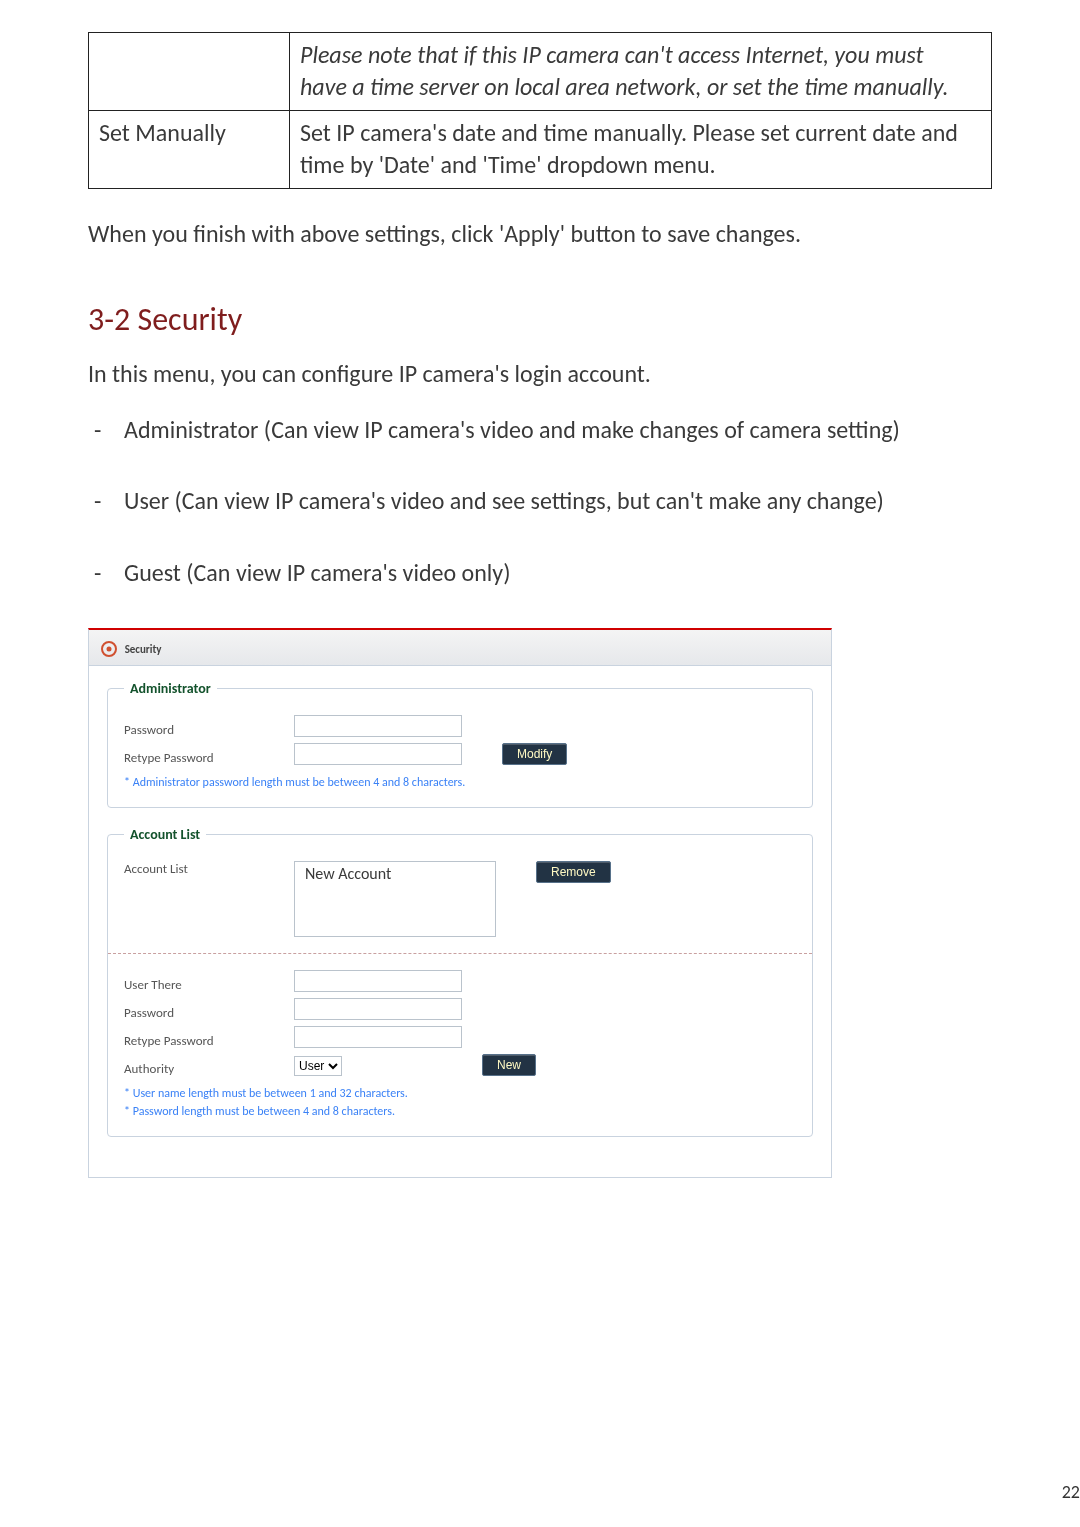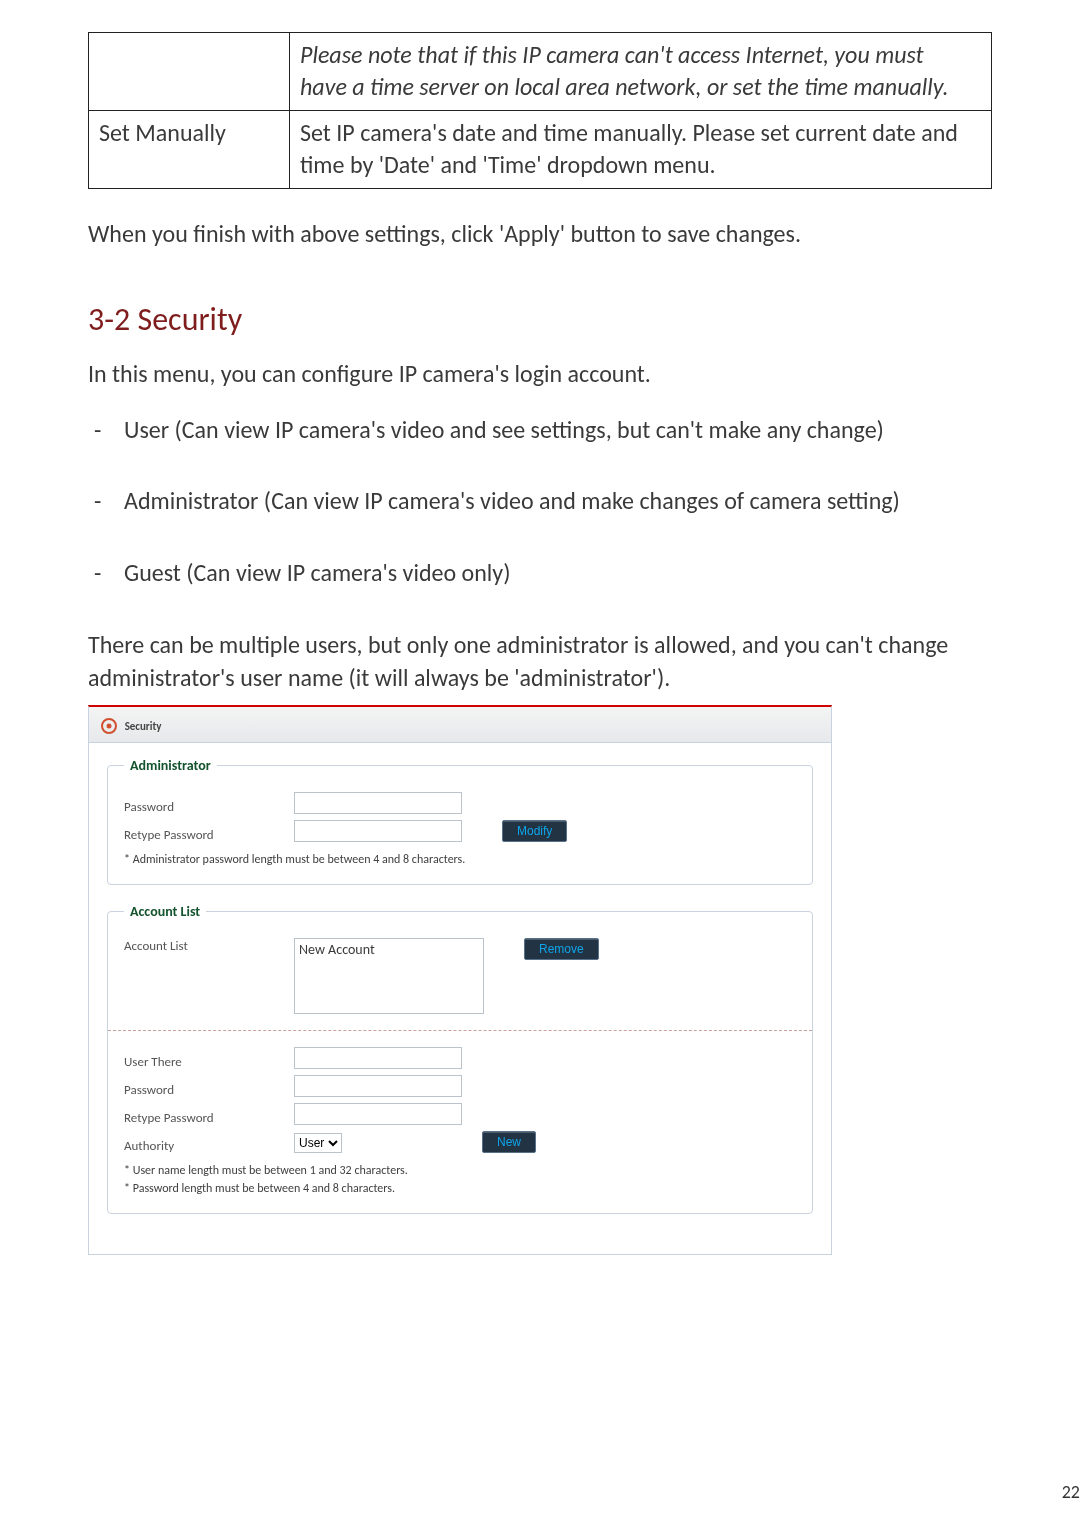--- a/index.html
+++ b/index.html
@@ -17,23 +17,23 @@
 .panel{border:1px solid #c9d3df;width:742px;border-top:2px solid #d00000;margin-top:10px}
 .panel-header{background:linear-gradient(#f4f4f4,#e6e8eb);padding:8px 12px;border-bottom:1px solid #c9d3df}
 .panel-header .hicon{width:16px;height:16px;display:inline-block;vertical-align:middle;margin-right:4px}
 .panel-header .htxt{font-size:11px;font-weight:bold;color:#444;vertical-align:middle}
 .panel-body{padding:14px 18px 22px 18px;background:#fff}
 fieldset{border:1px solid #c9d3df;border-radius:4px;padding:12px 16px 16px 16px;margin:0 0 18px 0}
 legend{font-size:14px;font-weight:bold;color:#14532d;padding:0 6px}
 .row{display:flex;align-items:flex-end;margin:6px 0}
 .lbl{width:170px;font-size:13px;color:#555}
 input.tf{border:1px solid #bac3cc;height:18px;width:160px;background:#fff;font-size:12px;padding:1px 3px}
-.btn{display:inline-block;background:#223344;color:#0ea5e9;border:1px solid #57718a;font-size:12px;padding:3px 14px;border-radius:2px;box-shadow:inset 0 1px 0 rgba(255,255,255,.2)}
-.hint{font-size:12px;color:#404040;margin-top:8px;line-height:1.5}
-.listbox{border:1px solid #bac3cc;background:#fff;width:180px;height:70px;font-size:14px;padding:2px 4px;overflow:auto}
+.btn{display:inline-block;background:#223344;color:#fef9c3;border:1px solid #57718a;font-size:12px;padding:3px 14px;border-radius:2px;box-shadow:inset 0 1px 0 rgba(255,255,255,.2)}
+.hint{font-size:12px;color:#3b82f6;margin-top:8px;line-height:1.5}
+.listbox{border:1px solid #bac3cc;background:#fff;width:180px;height:70px;font-size:16px;padding:2px 10px;overflow:auto}
 hr.dashed{border:none;border-top:1px dashed #c9a0a0;margin:16px -16px}
 select.sel{border:1px solid #bac3cc;font-size:12px;height:20px;background:#fff}
 .pgnum{position:absolute;bottom:28px;left:0;right:0;text-align:right;font-size:18px;color:#333}
 </style>
 </head>
 <body>
 
 <div class="page">
 
   <table class="info">
@@ -55,26 +55,25 @@
   </tbody>
     </table>
 
   <p class="para">When you finish with above settings, click 'Apply' button to save changes.</p>
 
   <h2 class="sec">3-2 Security</h2>
 
   <p class="txt">In this menu, you can configure IP camera's login account.</p>
 
   <ul class="roles">
+    <li>Administrator (Can view IP camera's video and make changes of camera setting)</li>
     <li>User (Can view IP camera's video and see settings, but can't make any change)</li>
-    <li>Administrator (Can view IP camera's video and make changes of camera setting)</li>
     <li>Guest (Can view IP camera's video only)</li>
   </ul>
 
-  <p class="txt" style="margin-bottom:10px">There can be multiple users, but only one administrator is allowed, and you can't change administrator's user name (it will always be 'administrator').</p>
 
   <div class="panel">
     <div class="panel-header">
       <span class="hicon">
         <svg viewBox="0 0 16 16">
             <circle cx="8" cy="8" r="7" fill="none" stroke="#d05030" stroke-width="2"></circle>
             <circle cx="8" cy="8" r="2.5" fill="#d05030"></circle>
           </svg>
       </span>
       <span class="htxt">Security</span>

